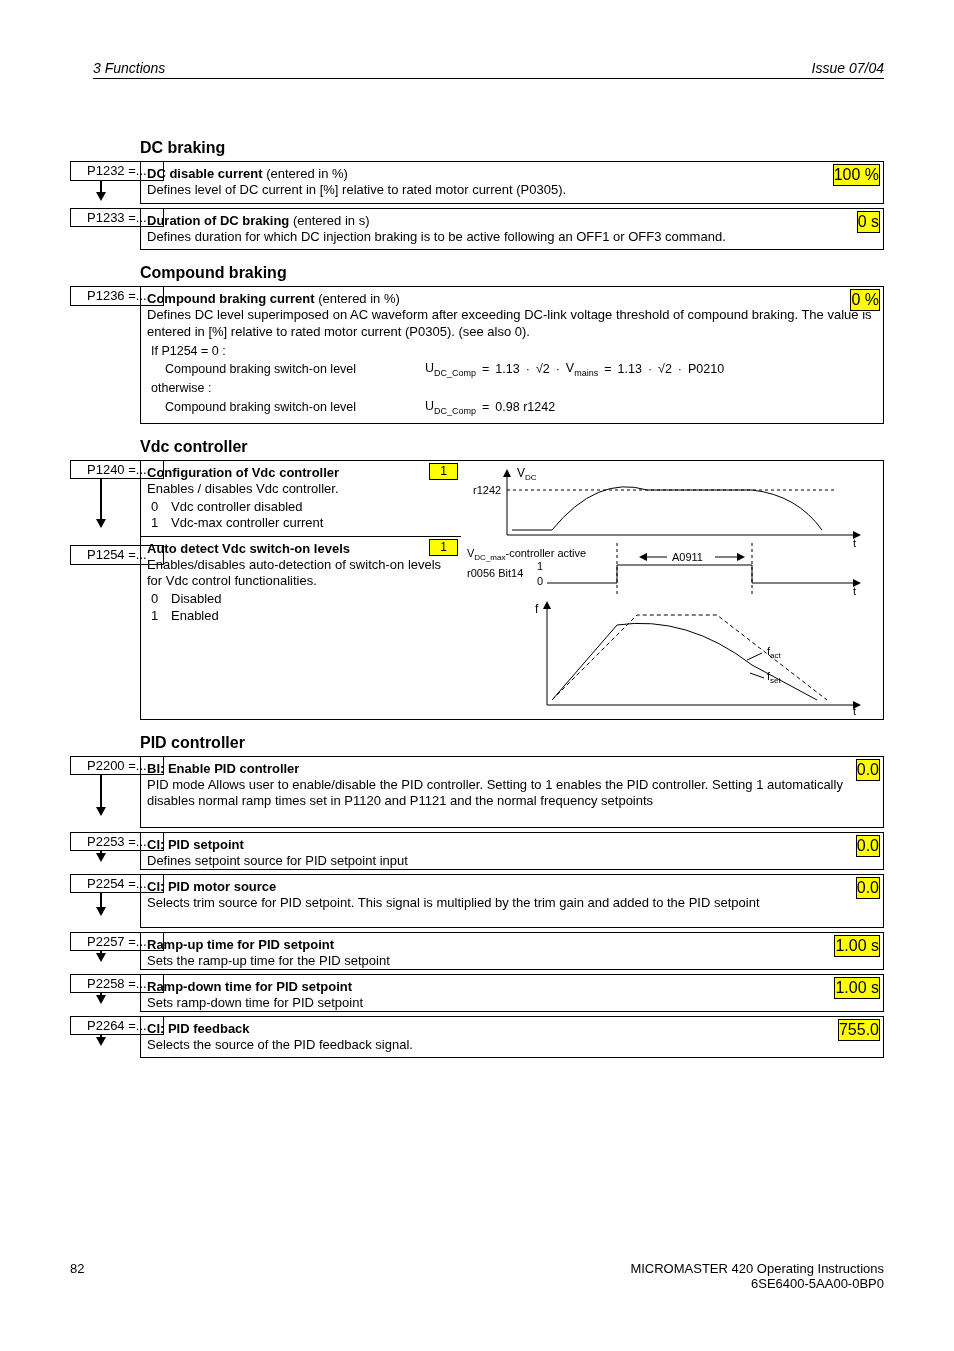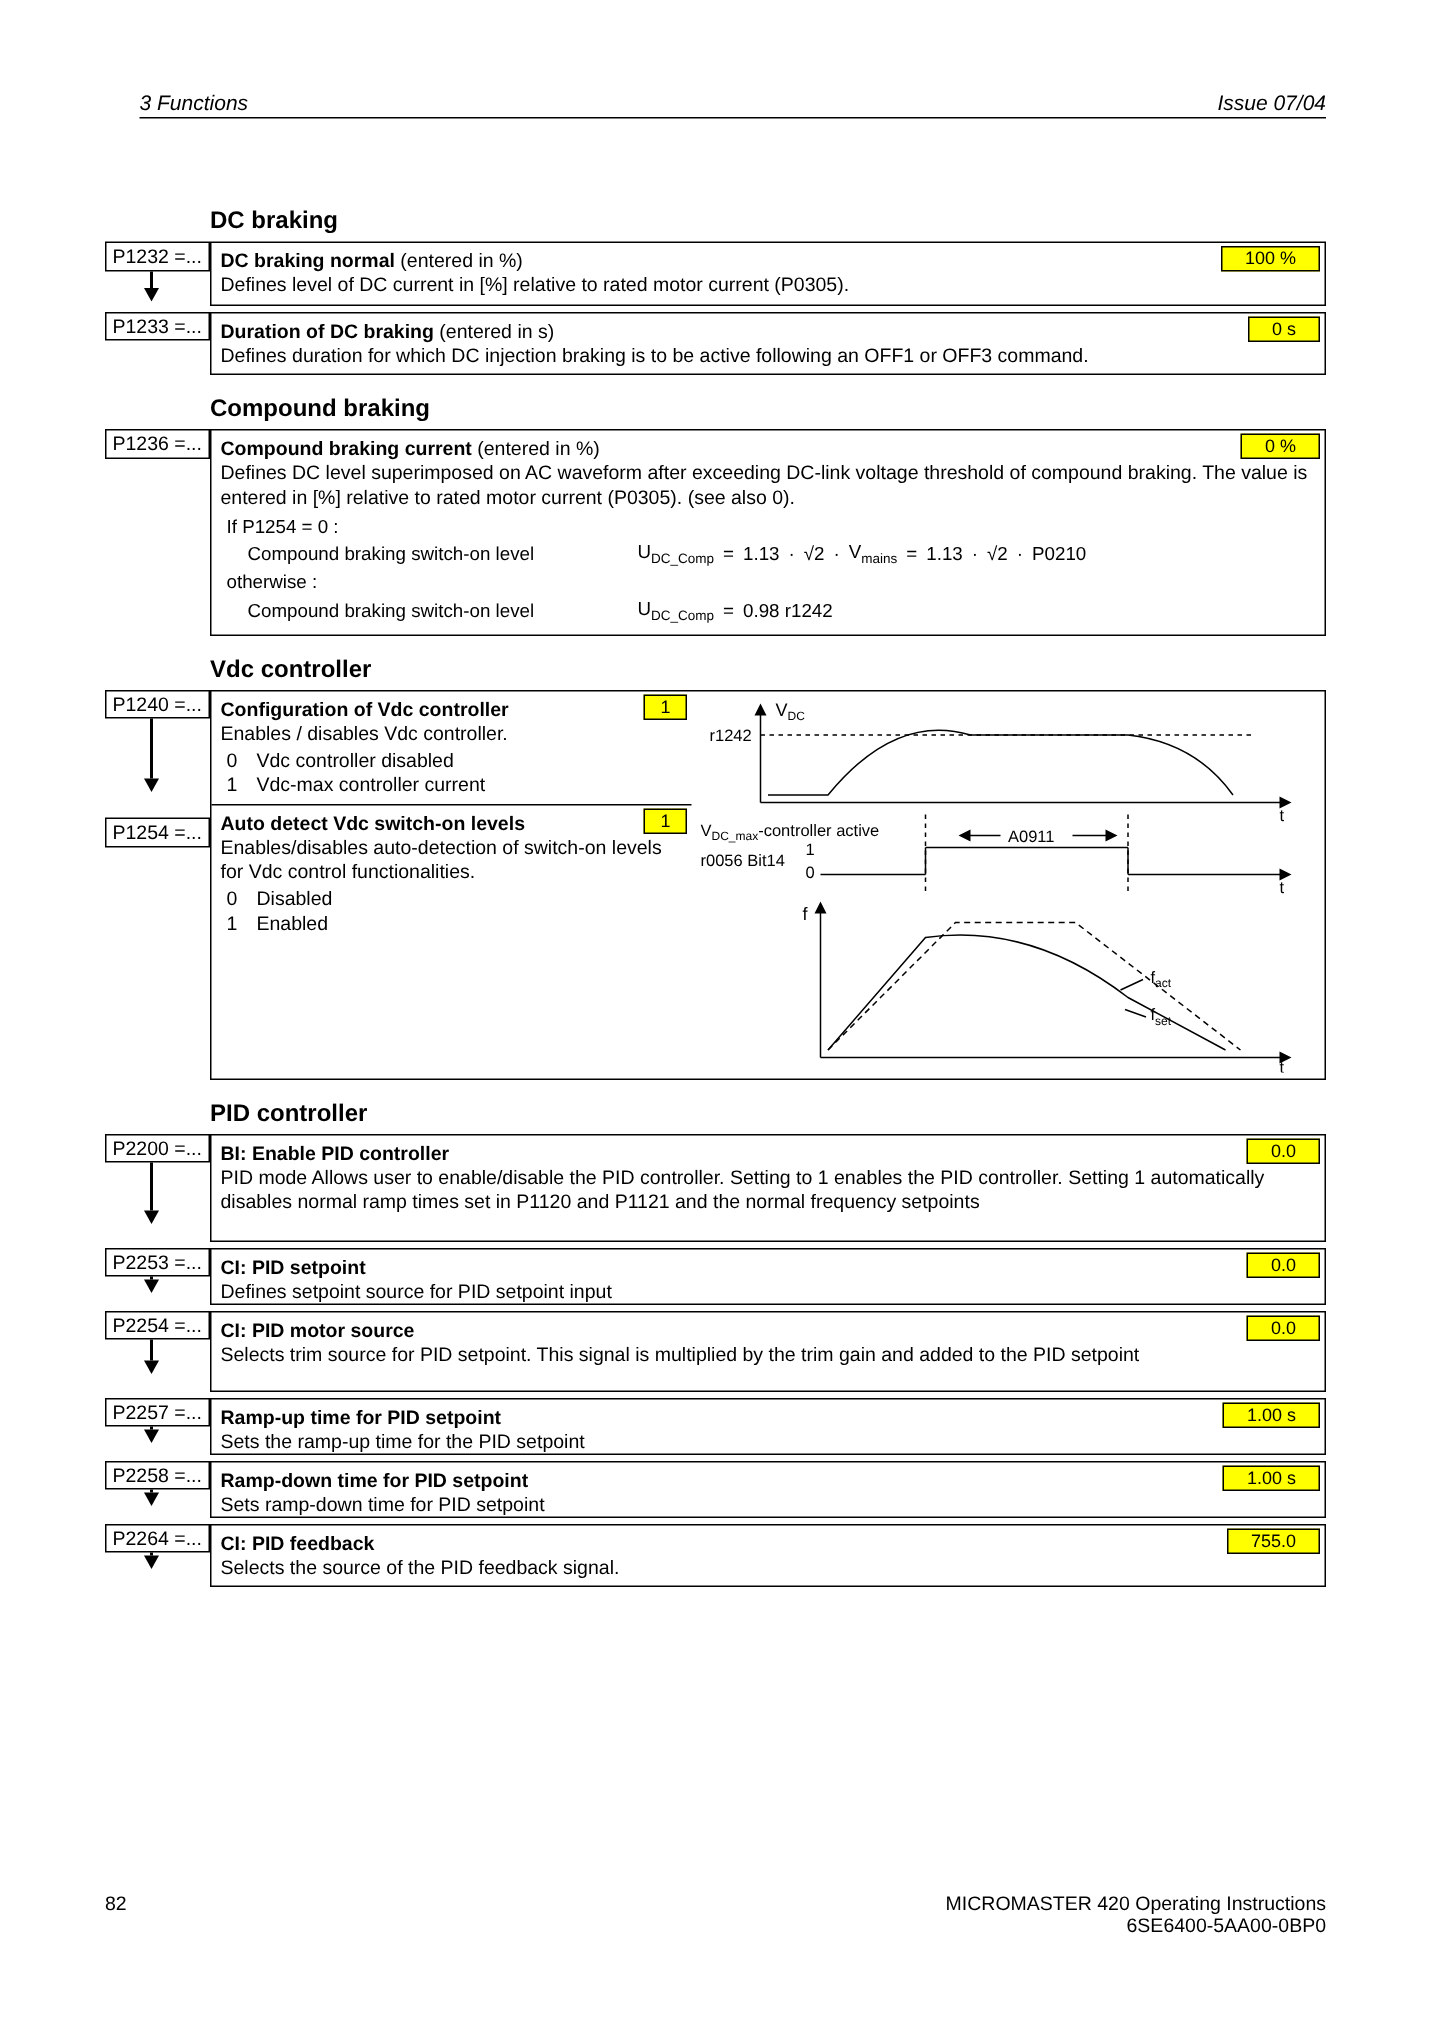--- a/index.html
+++ b/index.html
@@ -44,21 +44,21 @@
   }
   .param-col {
     width: 70px;
     flex: 0 0 70px;
     display: flex;
     flex-direction: column;
     align-items: flex-start;
   }
   .param-box {
     border: 1px solid #000;
-    padding: 1px 4px;
+    padding: 1px 16px;
     font-size: 13px;
     line-height: 1.2;
     background: #fff;
     white-space: nowrap;
   }
   .arrow-down {
     width: 0; height: 0;
     border-left: 5px solid transparent;
     border-right: 5px solid transparent;
     border-top: 9px solid #000;
@@ -82,22 +82,22 @@
   .content-box .title-line {
     font-weight: bold;
     display: inline;
   }
   .default-val {
     position: absolute;
     top: 2px;
     right: 3px;
     background: #ffff00;
     border: 1px solid #000;
-    padding: 0px 15px;
-    font-size: 12px;
+    padding: 0px 0;
+    font-size: 16px;
   }
   .default-val-inline {
     position: absolute;
     top: 2px;
     right: 3px;
     background: #ffff00;
     border: 1px solid #000;
     padding: 0px 10px;
     font-size: 12px;
   }
@@ -141,21 +141,21 @@
   <div class="section-title">DC braking</div>
 
   <div class="row">
     <div class="param-col">
       <div class="param-box">P1232 =...</div>
       <div class="arrow-stem"></div>
         <div class="arrow-down"></div>
     </div>
     <div class="content-box">
       <span class="default-val">100 %</span>
-      <span class="title-line">DC braking normal</span><span class="normal"> (entered in %)</span><br>
+      <span class="title-line">DC disable current</span><span class="normal"> (entered in %)</span><br>
       <span>Defines level of DC current in [%] relative to rated motor current (P0305).</span>
     </div>
   </div>
 
   <div class="row">
     <div class="param-col">
       <div class="param-box">P1233 =...</div>
     </div>
     <div class="content-box">
       <span class="default-val">0 s</span>

